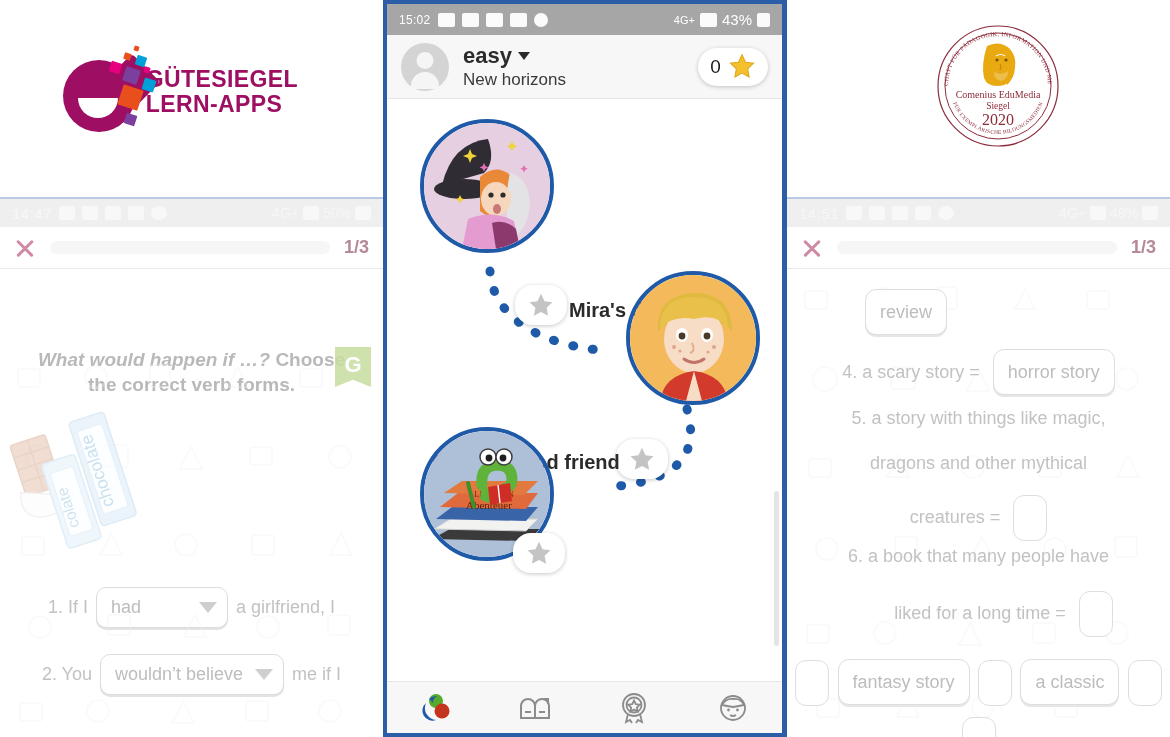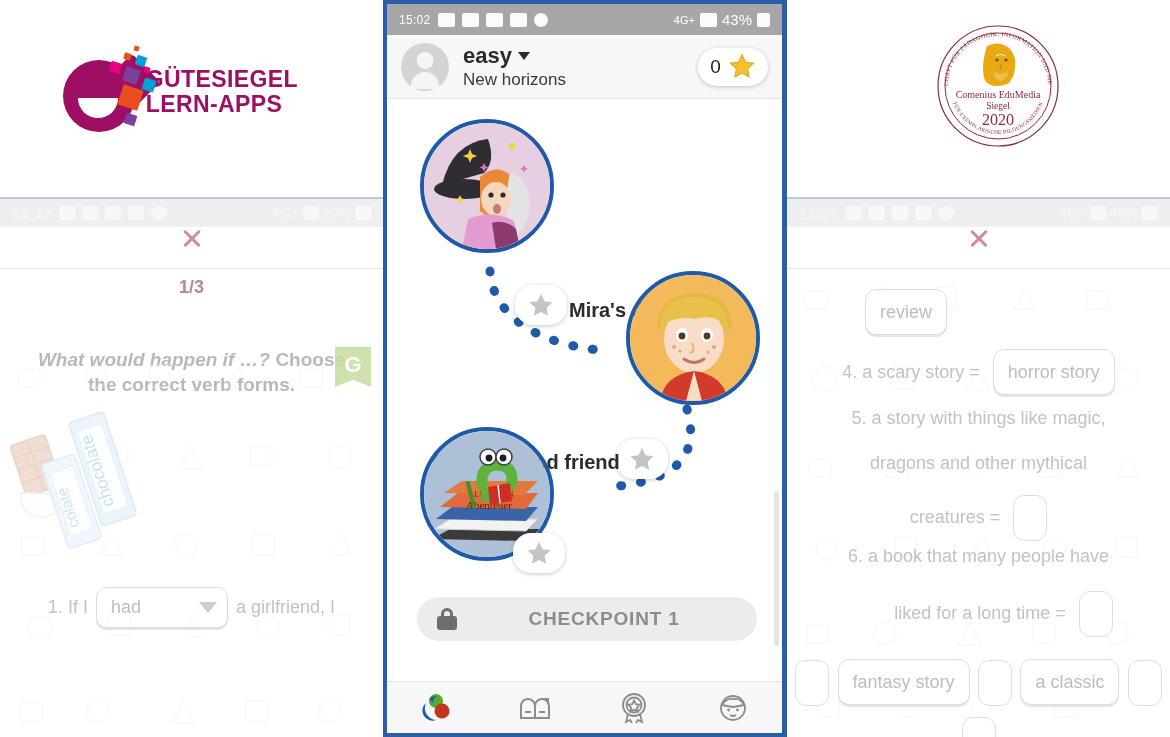--- a/index.html
+++ b/index.html
@@ -48,21 +48,21 @@
     height: 28px; background: #efefef;
     display: flex; align-items: center; padding: 0 12px; gap: 7px;
     color: #fbfbfb; font-size: 15px;
   }
   .fp-statusbar .sb-time { font-size: 15px; letter-spacing: .5px; color:#f7f7f7;}
   .fp-statusbar .sb-right { margin-left:auto; display:flex; align-items:center; gap:4px; color:#f6f6f6; font-size:14px;}
   .sb-ico { width: 16px; height: 14px; background: #f8f8f8; border-radius: 2px; opacity:.95;}
   .sb-ico.round { border-radius: 50%; }
   .fp-topbar {
     height: 42px; background: #fff; border-bottom: 1px solid #e9e9e9;
-    display: flex; align-items: center; padding: 0 14px; gap: 14px; flex-direction: column;
+    display: flex; align-items: center; padding: 0 14px; gap: 14px;
   }
   .fp-close { width: 22px; height: 22px; position: relative; flex: 0 0 auto; }
   .fp-close::before, .fp-close::after {
     content: ""; position: absolute; left: 0; top: 10px; width: 22px; height: 2.6px;
     background: #cf8aa5; border-radius: 2px;
   }
   .fp-close::before { transform: rotate(45deg); }
   .fp-close::after { transform: rotate(-45deg); }
   .fp-progress {
     flex: 1 1 auto; height: 13px; background: #f6f6f6; border-radius: 7px; overflow: hidden;
@@ -313,20 +313,28 @@
         <div class="sent-row" style="margin-top:22px;">
           <span>1. If I</span>
           <span class="dropdown" style="min-width:132px;">
             <span>had</span>
             <span class="caret"></span>
           </span>
           <span>a girlfriend, I</span>
         </div>
 
 
+        <div class="sent-row" style="margin-top:26px;">
+          <span>2. You</span>
+          <span class="dropdown" style="min-width:178px;">
+            <span>wouldn’t believe</span>
+            <span class="caret"></span>
+          </span>
+          <span>me if I</span>
+        </div>
       </div>
     </div>
   </div>
 
   <div class="panel-center">
     <div class="cp-screen">
 
       <div class="cp-status">
         <span class="t">15:02</span>
         <span class="cp-ico"></span>
@@ -448,27 +456,20 @@
             <path d="M74 54 l2 18" stroke="#fff" stroke-width="1.4"></path>
             <path d="M44 52 l6 24" stroke="#3f8f2c" stroke-width="4" stroke-linecap="round"></path>
           </svg>
         </div>
         <div class="star-bubble" style="left:126px; top:434px;">
           <svg width="28" height="27" viewBox="0 0 24 24">
             <path d="M12 1.6l3.1 6.6 7.1.9-5.2 5 1.3 7.1L12 17.8 5.7 21.2 7 14.1 1.8 9.1l7.1-.9z" fill="#c4c4c4"></path>
           </svg>
         </div>
 
-        <div class="checkpoint">
-          <span class="cp-lock">
-            <span class="shk"></span>
-              <span class="body"></span>
-          </span>
-          <span class="cp-text">CHECKPOINT 1</span>
-        </div>
 
         <div class="cp-scrollbar"></div>
       </div>
 
       <div class="cp-nav">
         <div class="nav-item">
           <svg width="32" height="30" viewBox="0 0 32 30">
             <path d="M6 10 a10 10 0 0 0 10 17 a12 12 0 0 1 -10 -17z" fill="#1f5aa8"></path>
             <circle cx="16" cy="8" r="7" fill="#56ab2f"></circle>
             <circle cx="22" cy="18" r="7.5" fill="#c4341f"></circle>

